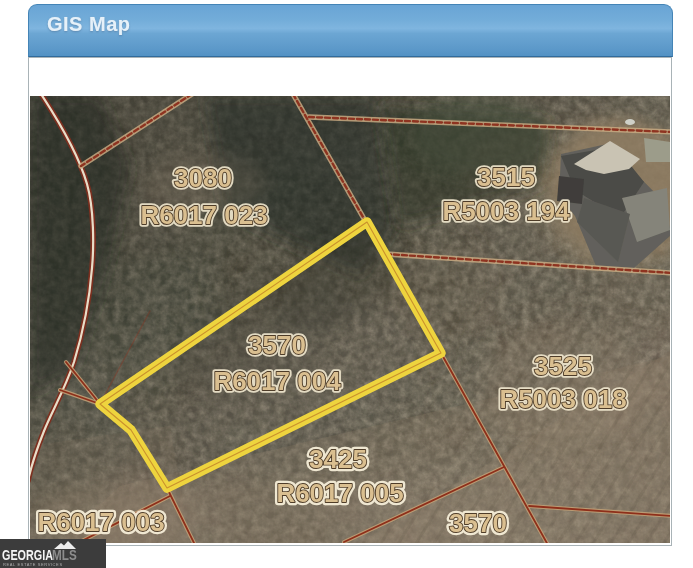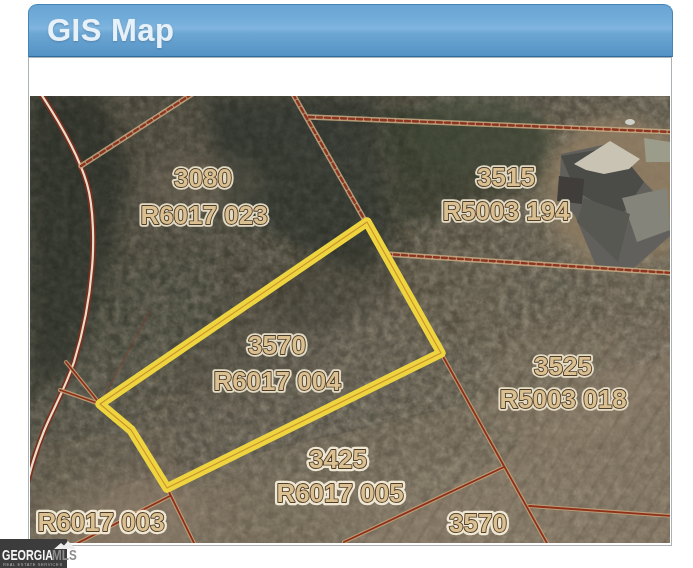--- a/index.html
+++ b/index.html
@@ -1,18 +1,18 @@
 <!DOCTYPE html>
 <html><head><meta charset="utf-8"><style>
 html,body{margin:0;padding:0;width:693px;height:568px;background:#fff;font-family:"Liberation Sans",sans-serif;overflow:hidden}
 #bar{position:absolute;left:28px;top:4px;width:643px;height:51px;border:1px solid #4484b6;border-bottom:1px solid #316b9c;border-radius:9px 9px 0 0;background:linear-gradient(180deg,#69a4d5 0%,#73add9 30%,#7fb5df 46%,#6ca6d3 56%,#5a97c8 90%,#5292c4 100%)}
-#bar span{position:absolute;left:18px;top:8px;font-size:31px;font-weight:bold;color:#e6f1f9;letter-spacing:0.5px;text-shadow:0 1px 2px rgba(60,100,140,.55),0 0 1px rgba(255,255,255,.5)}
+#bar span{position:absolute;left:18px;top:8px;font-size:20px;font-weight:bold;color:#e6f1f9;letter-spacing:0.5px;text-shadow:0 1px 2px rgba(60,100,140,.55),0 0 1px rgba(255,255,255,.5)}
 #panel{position:absolute;left:28px;top:57px;width:642px;height:487px;border:1px solid #a9b3b7;background:#fff}
 #map{position:absolute;left:30px;top:96px;width:640px;height:447px;filter:blur(0.35px)}
-#wm{position:absolute;left:0;top:539px;width:67px;height:29px;background:#3c3c3c;color:#fff}
+#wm{position:absolute;left:0;top:539px;width:106px;height:29px;background:#3c3c3c;color:#fff}
 #wm .g{position:absolute;left:2px;top:7px;font-size:15px;font-weight:bold;color:#f5f5f5;transform:scaleX(0.72);transform-origin:0 0}
 #wm .m{position:absolute;left:52px;top:7px;font-size:15px;font-weight:bold;color:#8d8d8d;transform:scaleX(0.78);transform-origin:0 0}
 #wm .r{position:absolute;left:3px;top:23px;font-size:4px;letter-spacing:0.6px;color:#b0b0b0}
 #wm svg{position:absolute;left:54px;top:2px}
 </style></head><body>
 <div id="bar">
     <span>GIS Map</span>
   </div>
 <div id="panel"></div>
 <svg id="map" width="640" height="447" viewBox="0 0 640 447">

